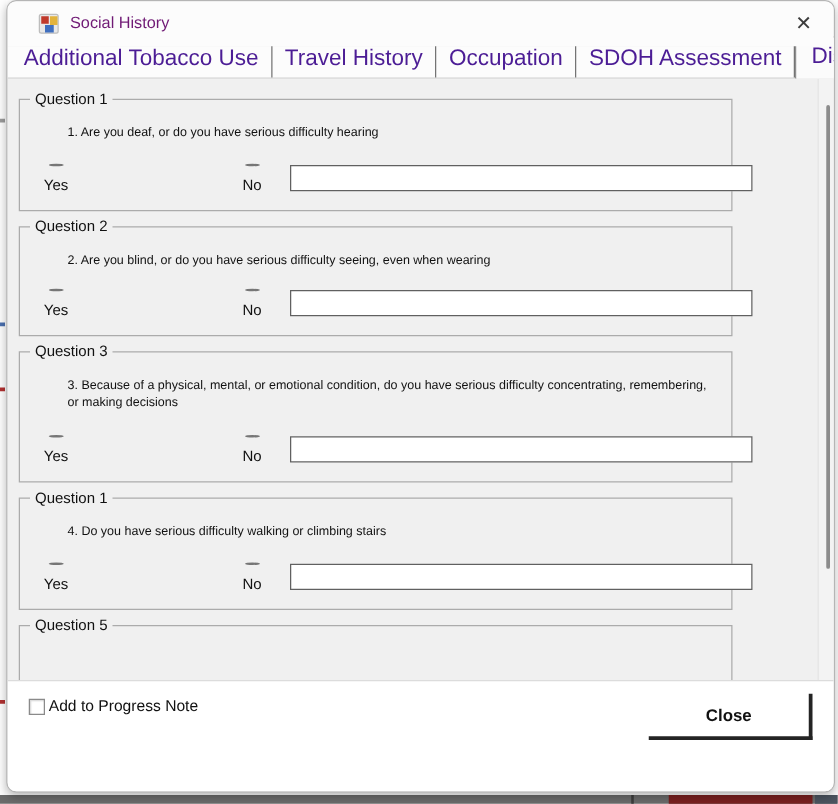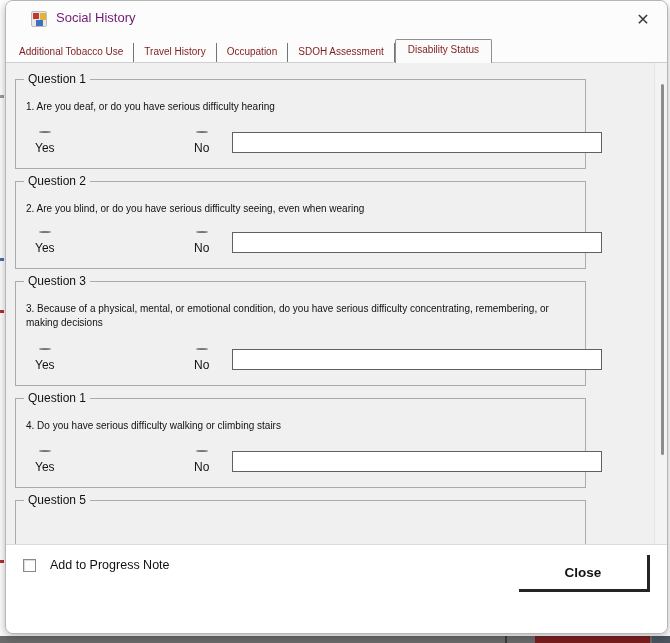--- a/index.html
+++ b/index.html
@@ -27,54 +27,54 @@
   .app-icon .sq-amber { position:absolute; left:8px; top:1px; width:6px; height:7px; background:#e2b33c; }
   .app-icon .sq-blue { position:absolute; left:4px; top:8px; width:7px; height:6px; background:#3f6fbf; }
   .title-text { position:absolute; left:50px; top:9px; font-size:13px; color:#701a75; }
   .close-btn { position:absolute; right:10px; top:5px; width:28px; height:26px;
     display:flex; align-items:center; justify-content:center;
     font-size:16px; color:#3c3c3c; cursor:default; }
 
   
   .tabstrip { display:flex; align-items:flex-end; height:26px; background:#fcfcfc;
     border-bottom:1px solid #cfcfcf; padding-left:3px; }
-  .tab { font-size:10px; padding:3px 10px 5px 10px; border-right:1px solid #747474;
-    white-space:nowrap; color:#7f1d1d; }
+  .tab { font-size:18px; padding:3px 10px 5px 10px; border-right:1px solid #747474;
+    white-space:nowrap; color:#4c1d95; }
   .tab.selected { background:#fbfbfb; border:1px solid #8f8f8f; border-bottom:none;
     border-radius:2px 2px 0 0; padding:4px 12px 8px 12px; margin-bottom:-1px; }
 
   
   .content { position:absolute; left:0; top:62px; width:661px; height:481px;
     background:#f0f0f0; overflow:hidden; padding:16px 0 0 9px; }
   .scrollbar { position:absolute; right:0; top:0; width:13px; height:481px;
     background:#f3f3f3; border-left:1px solid #e4e4e4; }
   .scroll-thumb { position:absolute; left:6px; top:21px; width:3px; height:371px;
     background:#8c8c8c; border-radius:2px; }
 
   .groupbox { position:relative; width:571px; border:1px solid #ababab;
-    margin-bottom:12px; background:#f0f0f0; }
+    margin-bottom:12px; background:#f0f0f0;padding-left:28px; }
   .gb-h90 { height:90px; } .gb-h88 { height:88px; } .gb-h105 { height:105px; } .gb-h95 { height:95px; }
   .gb-legend { position:absolute; top:-8px; left:8px; background:#f0f0f0;
     padding:0 4px; font-size:12px; color:#111; }
   .q-text { margin:20px 12px 0 10px; max-width:535px; font-size:10px; line-height:1.4; color:#111; }
 
   .controls-row { position:absolute; left:19px; bottom:13px; height:24px; right:15px; }
   .radio-opt { position:absolute; top:0; height:24px; display:flex; align-items:center; gap:8px;flex-direction:column; }
   .radio-opt.yes { left:0; } .radio-opt.no { left:159px; }
   .radio-circle { width:12px; height:12px; border-radius:50%; background:#fdfdfd;
     border:1px solid #767676; box-shadow:inset 1px 1px 1px rgba(0,0,0,.22); }
   .radio-label { font-size:12px; color:#111; }
   .answer-input { position:absolute; left:197px; top:1px; width:370px; height:21px;
     border:1px solid #606060; background:#ffffff; font-size:12px; padding:0 4px;
     font-family:"Liberation Sans", sans-serif; }
 
   
   .footer { position:absolute; left:0; right:0; top:543px; height:90px;
     background:#ffffff; border-top:1px solid #dcdcdc; }
-  .chk-row { position:absolute; left:17px; top:13px; display:flex; align-items:center; gap:14px; }
+  .chk-row { position:absolute; left:17px; top:13px; display:flex; align-items:center; gap:3px; }
   .chk-box { width:13px; height:13px; background:#fff; border:1px solid #8a8a8a;
     box-shadow:inset 1px 1px 1px rgba(0,0,0,.15); }
   .chk-label { font-size:12.5px; color:#111; }
   .btn { position:absolute; top:10px; height:37px; background:#ffffff;
     font-family:"Liberation Sans", sans-serif; font-size:13.5px;
     display:flex; align-items:center; justify-content:center; cursor:default; }
   .btn-save { left:387px; width:125px; color:#a3a3a3;
     border:none; border-right:3px solid #242424; border-bottom:2px solid #6f6f6f; }
   .btn-close { left:513px; width:131px; color:#111; font-weight:600;
     border:none; border-right:3px solid #242424; border-bottom:3px solid #242424; }

